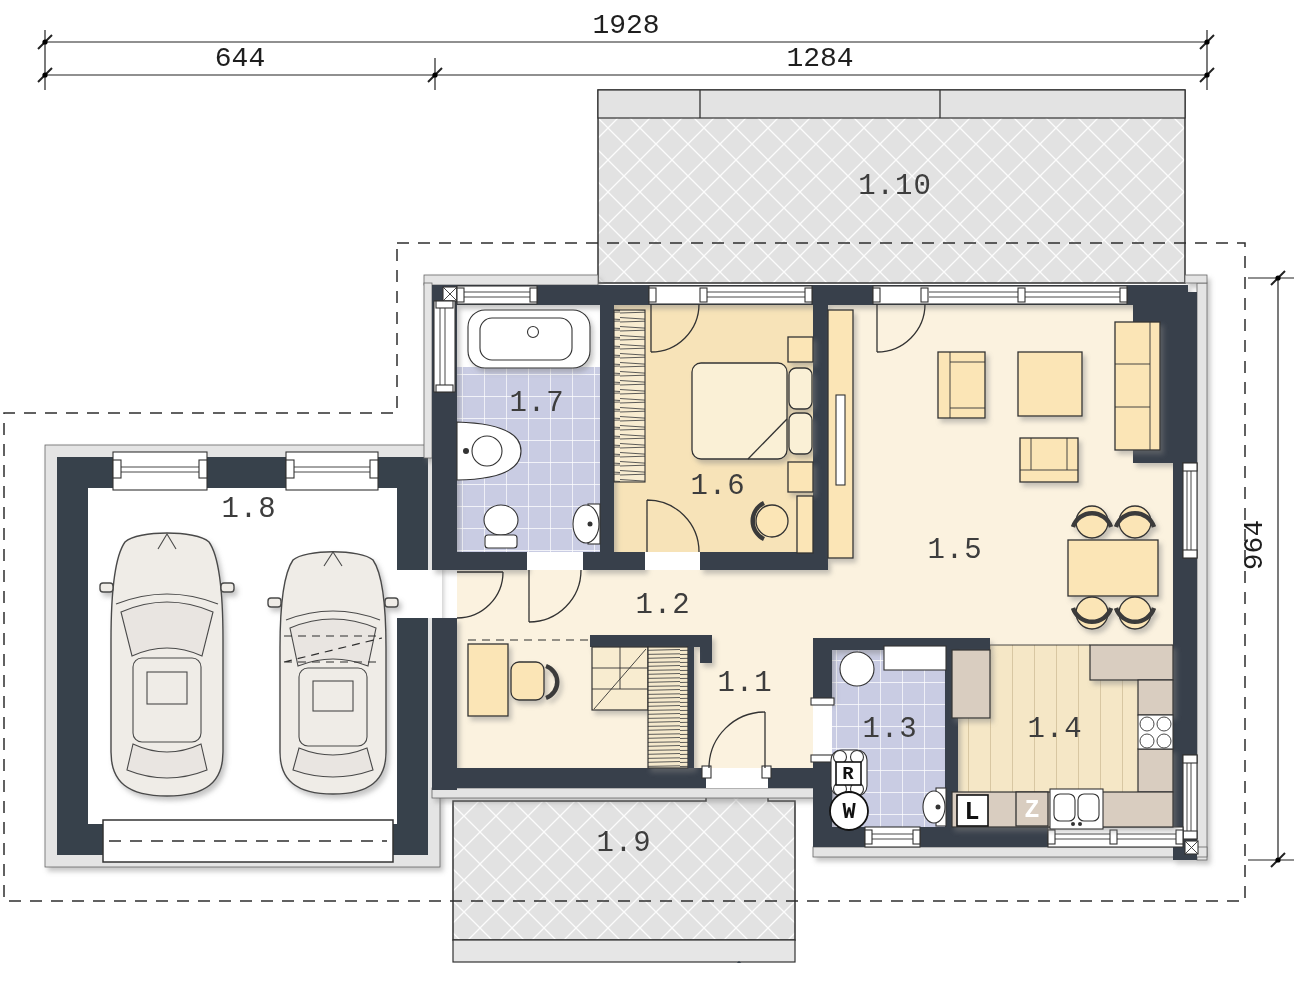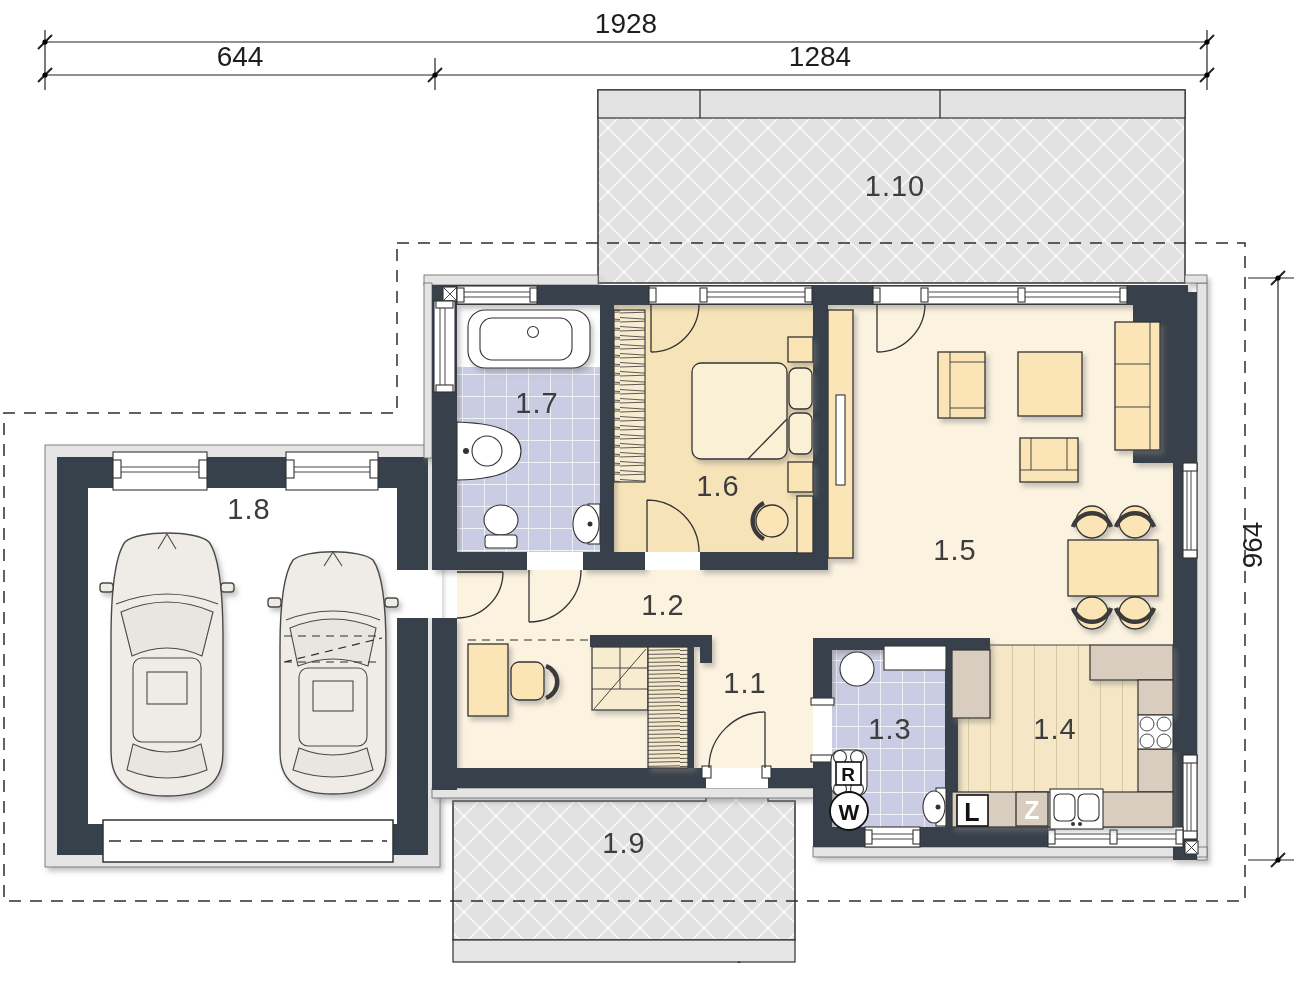--- a/index.html
+++ b/index.html
@@ -1,17 +1,17 @@
 <!DOCTYPE html>
 <html><head>
 <meta charset="utf-8">
 <style>
   html,body{margin:0;padding:0;background:#ffffff;}
   .canvas{position:relative;width:1297px;height:963px;background:#fff;overflow:hidden;
-          font-family:Liberation Sans, sans-serif;}
+          font-family:Liberation Mono, monospace;}
   svg{position:absolute;inset:0;}
   
   .wall{fill:#37414B;}
   .plaster{fill:#E4E4E4;stroke:#666;stroke-width:0.8;}
   .white{fill:#ffffff;stroke:#333;stroke-width:1.1;}
   .ln{stroke:#333;stroke-width:1.3;fill:none;}
   .thin{stroke:#333;stroke-width:0.9;fill:none;}
   .furn{fill:#FBE5B6;stroke:#333;stroke-width:1.3;}
   .soft{fill:#FAF0D6;stroke:#333;stroke-width:1.3;}
   .counter{fill:#D9CDC0;stroke:#333;stroke-width:1.2;}

